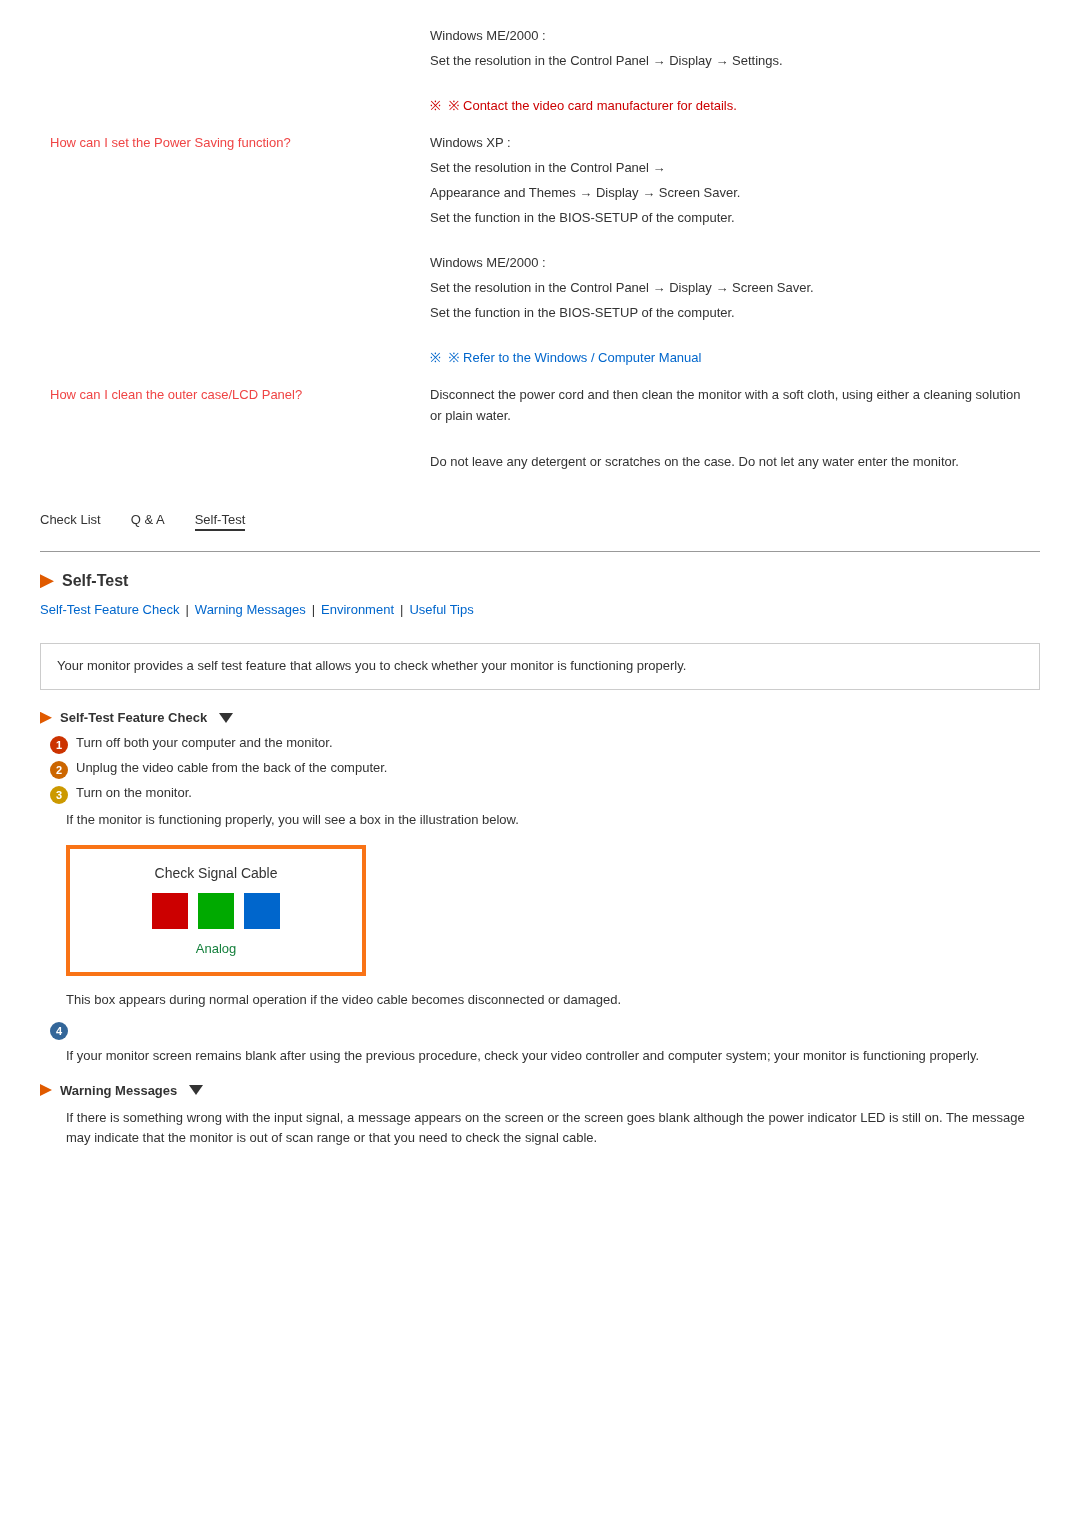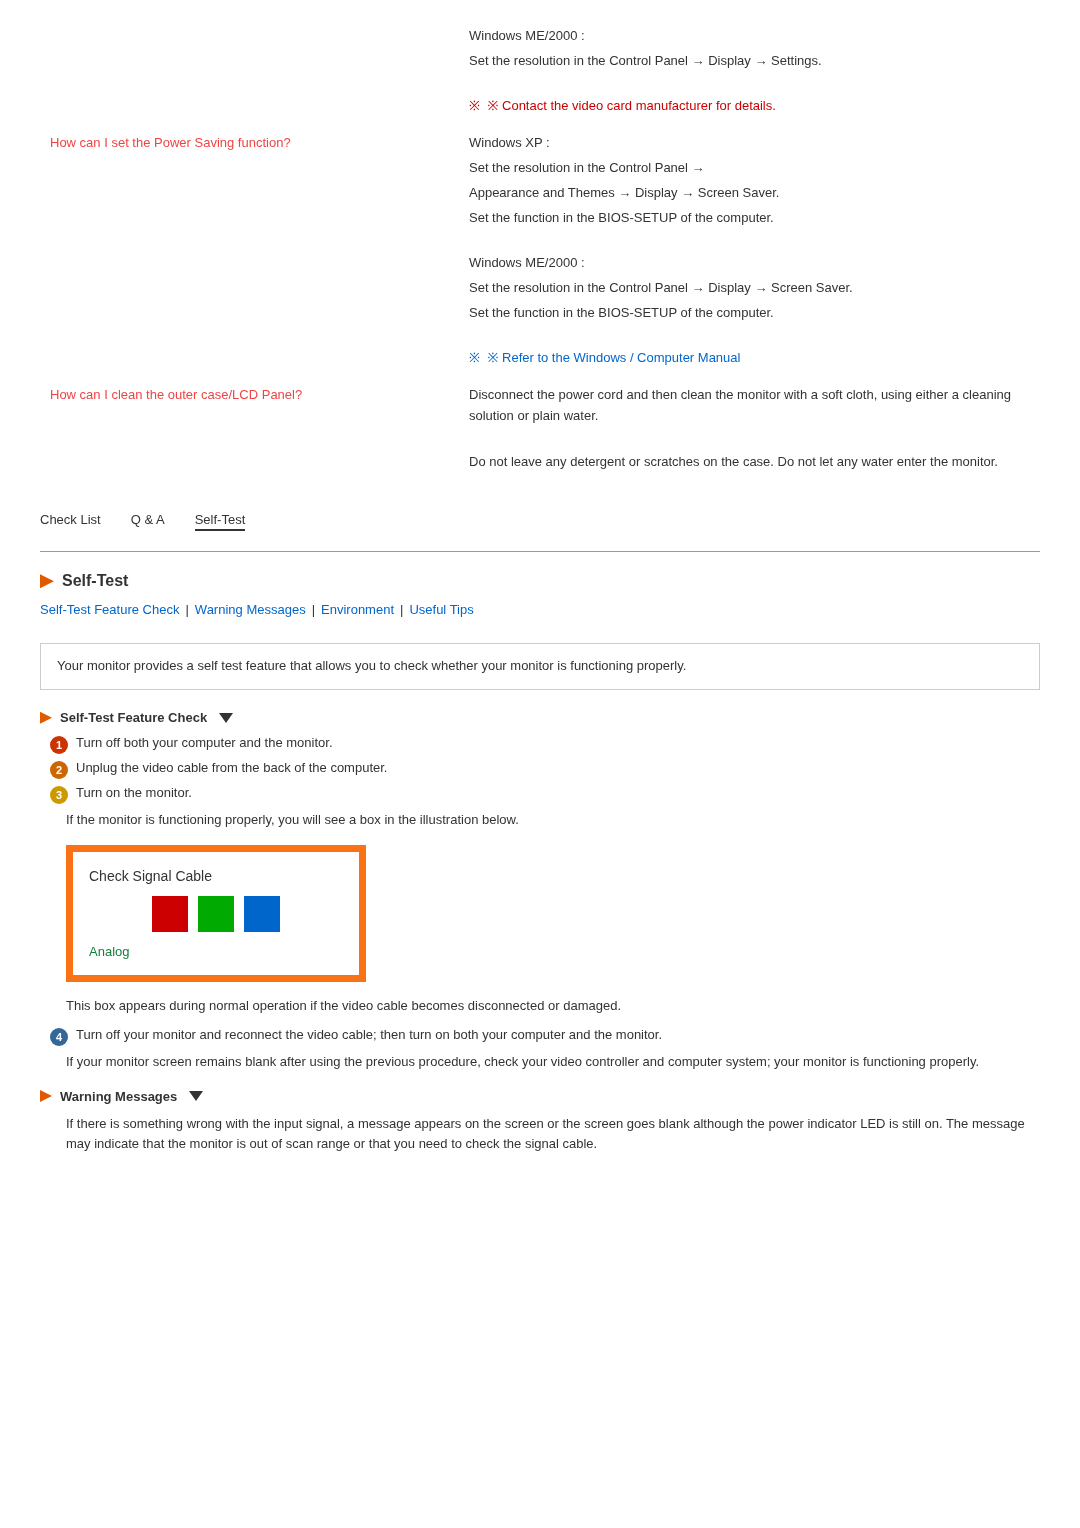--- a/index.html
+++ b/index.html
@@ -154,25 +154,25 @@
       color: #fff;
       margin-top: 1px;
     }
 
     .num-circle.n1 { background: #cc3300; }
     .num-circle.n2 { background: #cc6600; }
     .num-circle.n3 { background: #cc9900; }
     .num-circle.n4 { background: #336699; }
 
     .illustration-box {
-      border: 7px solid #f97316;
+      border: 4px solid #f97316;
       width: 300px;
       margin: 14px 0 14px 26px;
       padding: 16px;
-      text-align: left;
+      text-align: center;
       background: #fff;
     }
 
     .illustration-title {
       font-size: 14px;
       color: #333;
       margin-bottom: 12px;
     }
 
     .color-blocks {
@@ -195,21 +195,21 @@
     .note-text {
       margin: 10px 0 10px 26px;
       line-height: 1.6;
     }
 
     .indent-text {
       margin: 6px 0 6px 26px;
       line-height: 1.6;
     }
 
-    p { line-height: 1.6; margin-bottom: 4px; margin-left: 39px; }
+    p { line-height: 1.6; margin-bottom: 4px; }
   </style>
 </head>
 <body>
 
 <div class="faq-section">
   <table class="faq-table">
     <tbody>
 
       <tr>
         <td></td>
@@ -311,21 +311,20 @@
     <div class="color-block" style="background:#0066cc;"></div>
   </div>
   <div class="illustration-subtitle">Analog</div>
 </div>
 
 <div class="note-text">This box appears during normal operation if the video cable becomes disconnected or damaged.</div>
 
 <div class="numbered-list">
   <div class="numbered-item">
     <span class="num-circle n4">4</span>
-    <span>Turn off your monitor and reconnect the video cable; then turn on both your computer and the monitor.</span>
   </div>
 </div>
 
 <div class="indent-text">If your monitor screen remains blank after using the previous procedure, check your video controller and computer system; your monitor is functioning properly.</div>
 
 <div class="subsection-header" style="margin-top:16px;">
   <span class="subsection-icon"></span>
   <span class="subsection-title">Warning Messages</span>
   <span class="triangle-icon"></span>
 </div>

